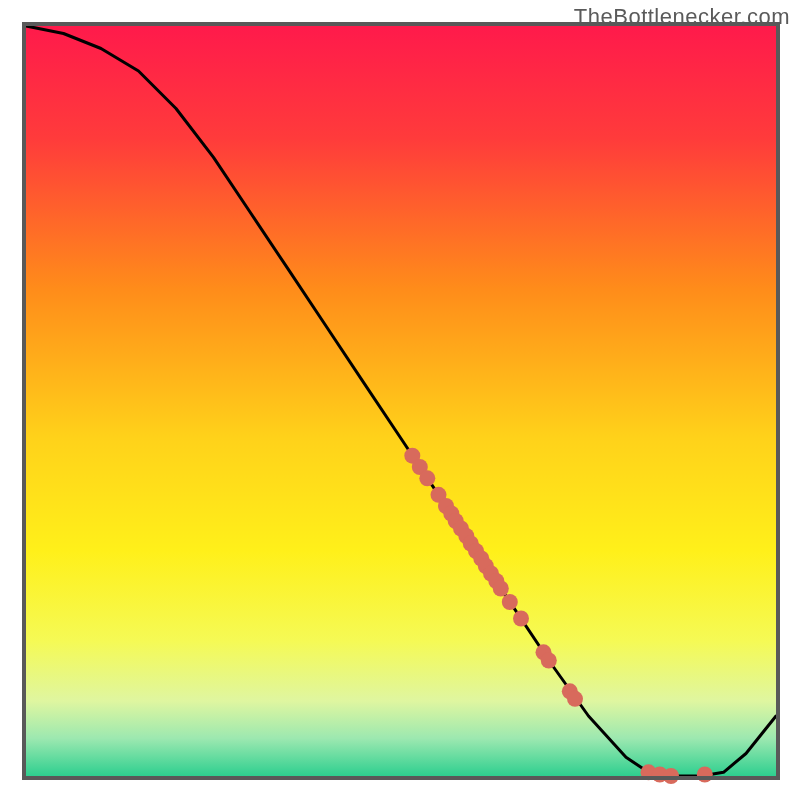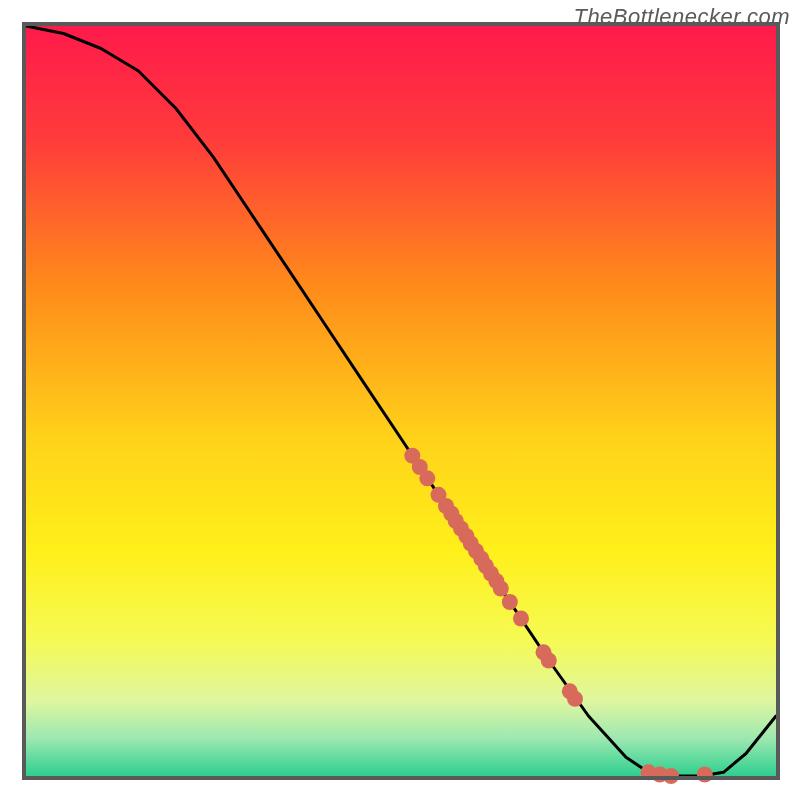--- a/index.html
+++ b/index.html
@@ -21,21 +21,20 @@
     left: 0;
   }
   .watermark {
     position: absolute;
     top: 4px;
     right: 10px;
     color: #5A5A5A;
     font-size: 22px;
     font-weight: 500;
     letter-spacing: 0.5px;
-    font-style: italic;
   }
 </style>
 </head>
 <body>
 
 <div class="stage">
   <svg id="chart-svg" width="800" height="800" viewBox="0 0 800 800">
       <defs>
         <linearGradient id="bg-grad" x1="0" y1="0" x2="0" y2="1">
           <stop offset="0%" stop-color="#FF1A4B"></stop>

